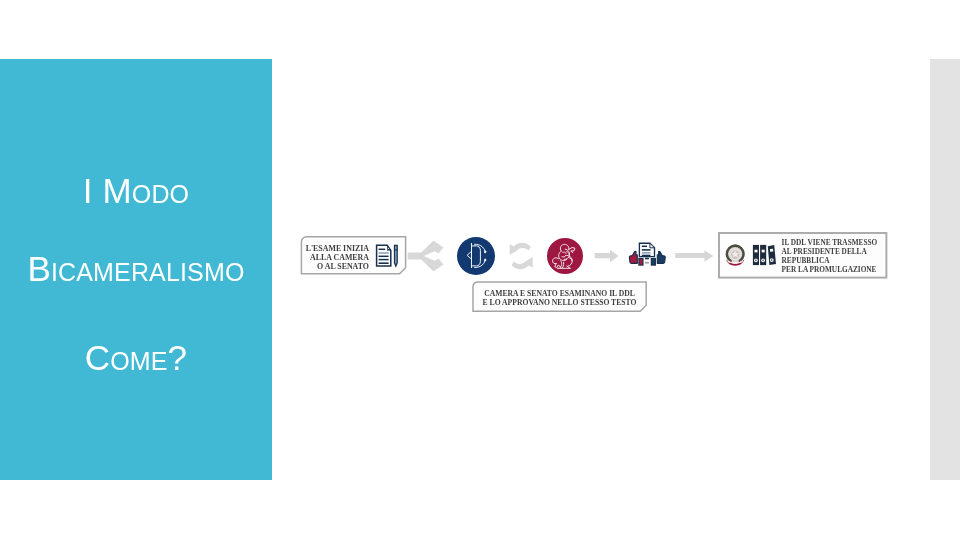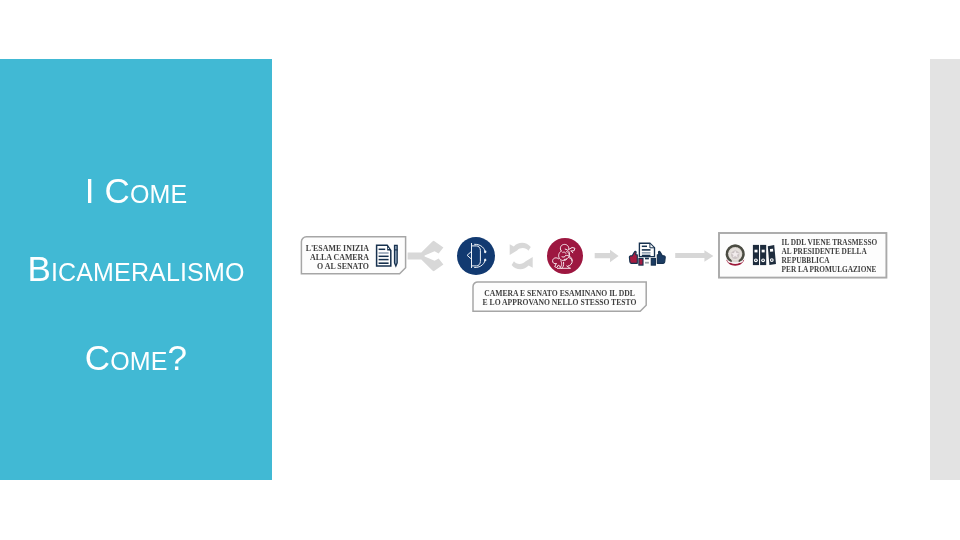--- a/index.html
+++ b/index.html
@@ -16,21 +16,21 @@
   .dtxt{font-family:"Liberation Serif",serif;font-weight:700;fill:#3f3f3f;}
 </style>
 </head>
 <body>
 
 <div class="slide">
   <div class="blue-panel"></div>
   <div class="grey-band"></div>
 
   <div class="title-block">
-    <div class="ln l1">I Come</div>
+    <div class="ln l1">I Modo</div>
     <div class="ln l2">Bicameralismo</div>
     <div class="ln l3">Come?</div>
   </div>
 
   <svg class="diagram" viewBox="0 0 960 540" width="960" height="540">
 
     <path d="M306.5,236.8 H405.6 V267.8 L399.6,273.8 H301.4 V241.8 A5,5 0 0 1 306.5,236.8 Z" fill="#fdfdfd" stroke="#a6a6a6" stroke-width="1.5" stroke-linejoin="miter"></path>
     <text class="dtxt" x="369" y="250.6" font-size="7.9" text-anchor="end">L'ESAME INIZIA</text>
     <text class="dtxt" x="369" y="260.0" font-size="7.9" text-anchor="end">ALLA CAMERA</text>
     <text class="dtxt" x="369" y="269.2" font-size="7.9" text-anchor="end">O AL SENATO</text>

